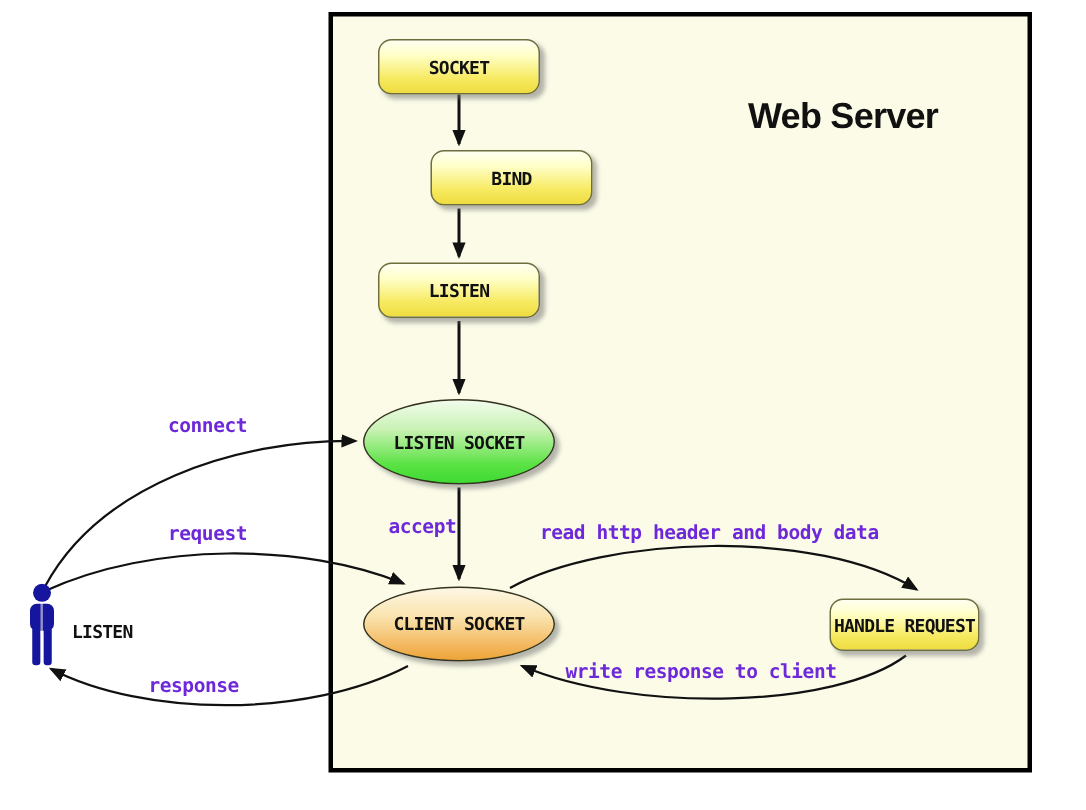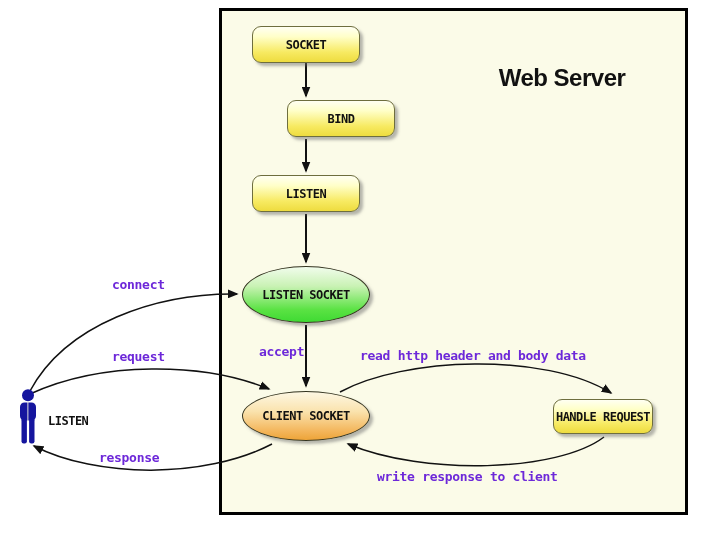--- a/index.html
+++ b/index.html
@@ -53,21 +53,21 @@
 
   .elabel{
     position:absolute;font-weight:bold;font-size:13px;letter-spacing:-0.3px;
     color:#6d28d9;white-space:nowrap;
   }
   #label-connect{left:112px;top:277px;}
   #label-request{left:112px;top:349px;}
   #label-response{left:99px;top:450px;}
   #label-accept{left:259px;top:344px;}
   #label-read{left:360px;top:348px;}
-  #label-write{left:377px;top:441px;margin-top:28px;}
+  #label-write{left:377px;top:441px;}
 
   .client-label{
     position:absolute;left:48px;top:414px;
     font-weight:bold;font-size:12px;letter-spacing:-0.5px;color:#111;
     white-space:nowrap;
   }
   #client-figure{position:absolute;left:15px;top:389px;}
 
   #arrows{position:absolute;left:0;top:0;width:724px;height:540px;pointer-events:none;}
 </style>

